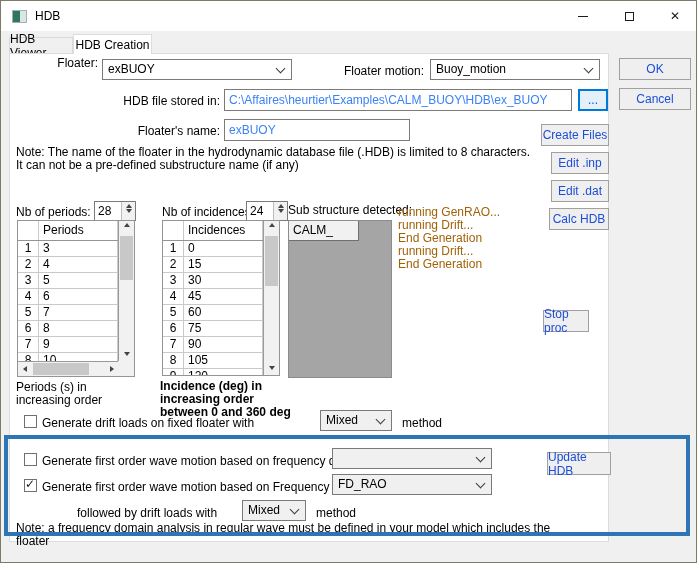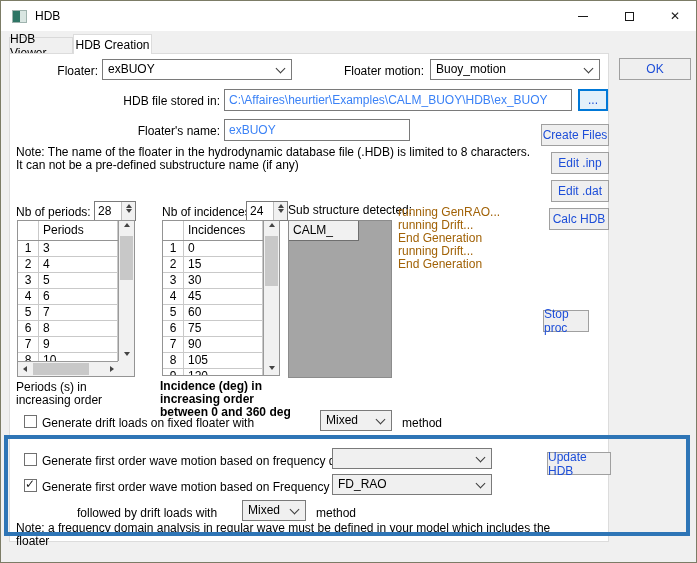--- a/index.html
+++ b/index.html
@@ -90,24 +90,25 @@
       </div>
     <div class="cap-btn cap-close" style="left:651px;">
         <span>✕</span>
       </div>
   </div>
 
   <div class="tab tab-unsel">HDB Viewer</div>
   <div class="tab tab-sel">HDB Creation</div>
 
   <div class="btn" style="left:618px;top:57px;width:72px;">OK</div>
+  <div class="btn" style="left:618px;top:87px;width:72px;">Cancel</div>
 
   <div class="page">
 
-    <div class="lbl lbl-r" style="left:0;top:10px;width:88px;">Floater:</div>
+    <div class="lbl lbl-r" style="left:0;top:2px;width:88px;">Floater:</div>
     <div class="combo" style="left:92px;top:5px;width:190px;">
       <span>exBUOY</span>
       <span class="chev"></span>
     </div>
     <div class="lbl lbl-r" style="left:300px;top:10px;width:114px;">Floater motion:</div>
     <div class="combo" style="left:420px;top:5px;width:170px;">
       <span>Buoy_motion</span>
       <span class="chev"></span>
     </div>
 

